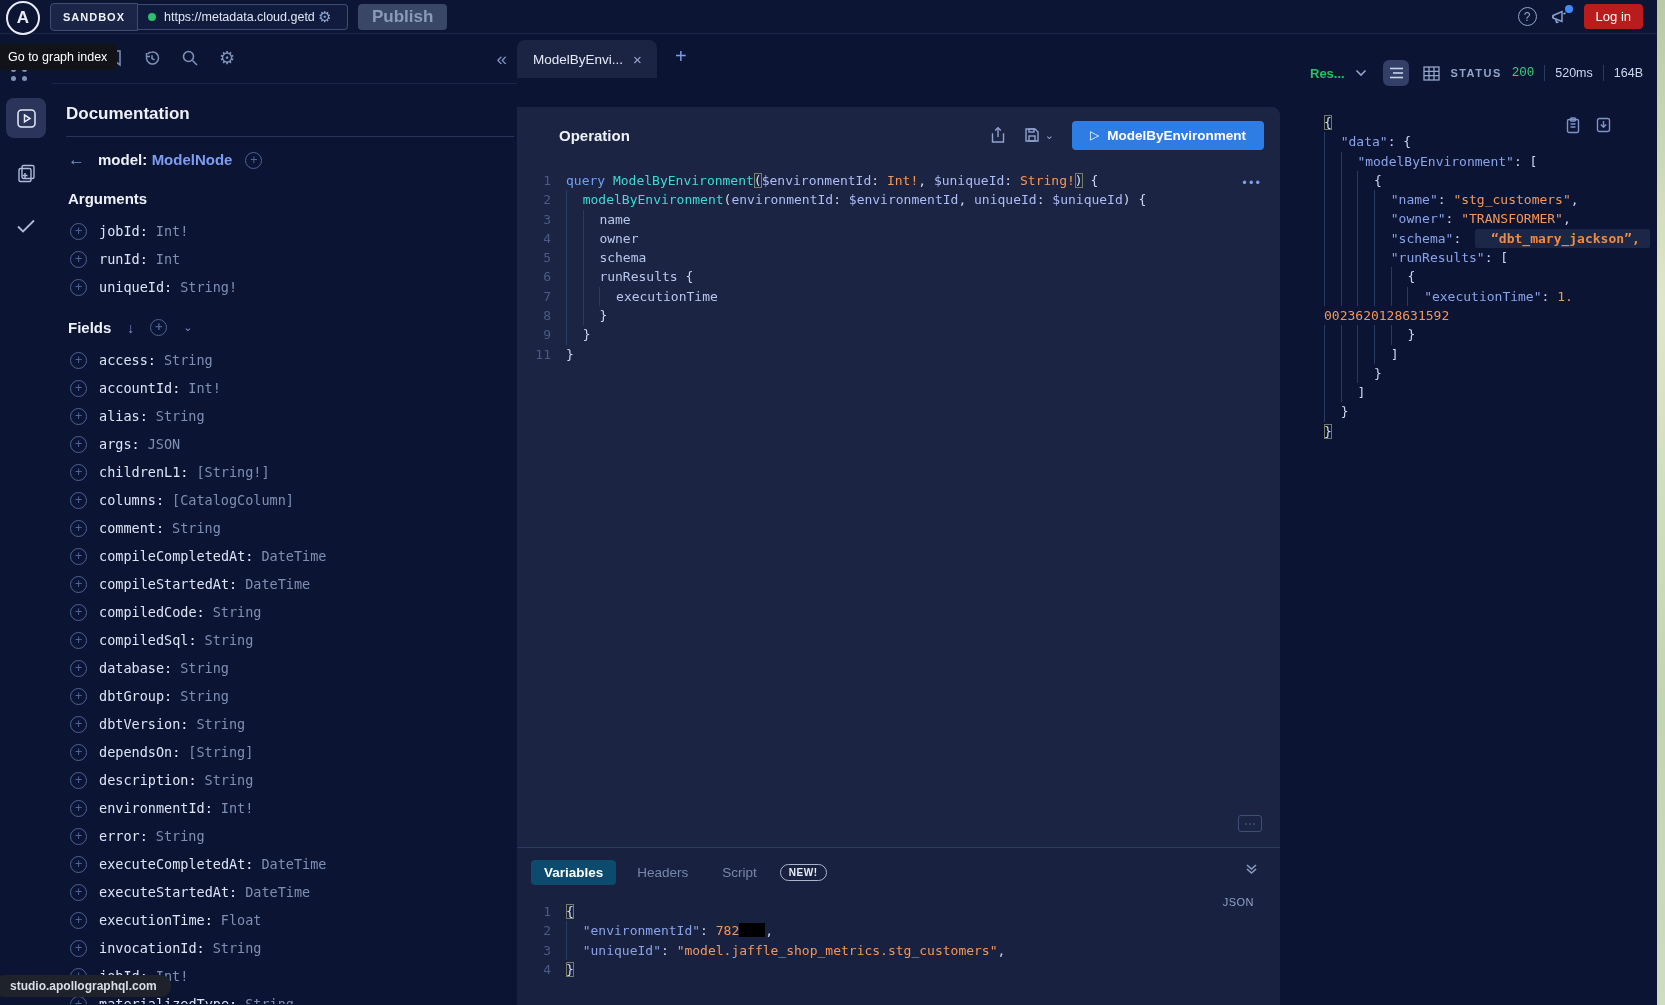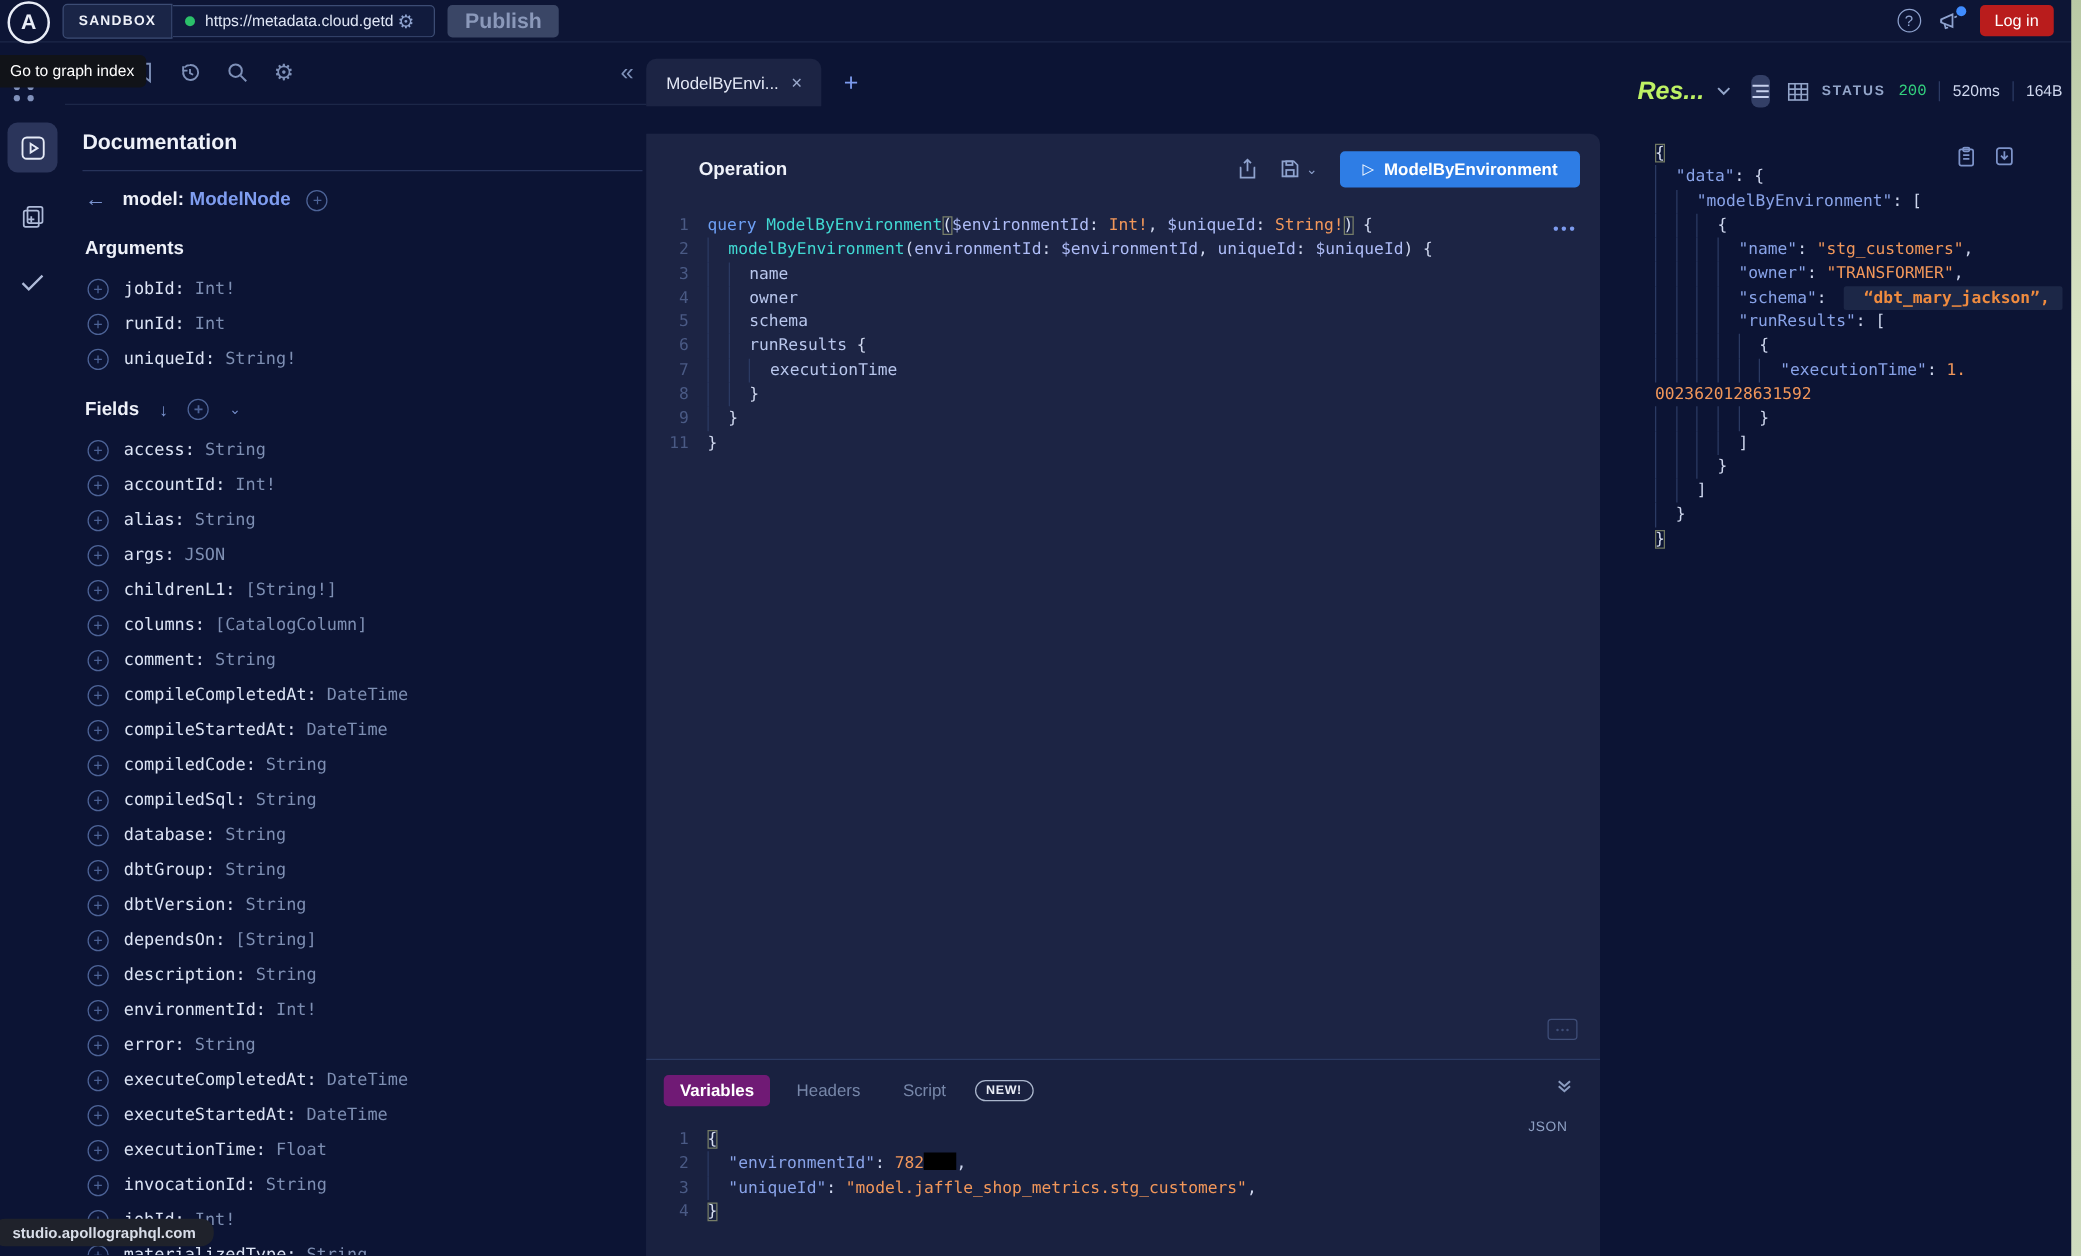--- a/index.html
+++ b/index.html
@@ -55,21 +55,21 @@
   .sec-title{font-size:15px;font-weight:bold;color:#eef1f9;margin:18px 0 10px 2px;display:flex;align-items:center;gap:16px;}
   .sec-title .mini{color:#7a93cf;font-weight:normal;font-size:14px;}
   .frow{display:flex;align-items:center;height:28px;gap:12px;padding-left:4px;}
   .cplus{width:17px;height:17px;flex:none;border:1.5px solid #4d6397;border-radius:50%;color:#4d6397;
         font-size:12px;line-height:15px;text-align:center;box-sizing:border-box;font-family:"DejaVu Sans Mono",monospace;}
   .fname{font-family:"DejaVu Sans Mono",monospace;font-size:13.5px;color:#dce4f5;}
   .ftype{font-family:"DejaVu Sans Mono",monospace;font-size:13.5px;color:#7e8fb3;margin-left:-4px;}
 
   
   .center-col{position:absolute;left:517px;top:33px;width:763px;height:972px;}
-  .tabrow{height:52px;display:flex;align-items:flex-end;}
+  .tabrow{height:52px;display:flex;align-items:center;}
   .tab{height:38px;background:#1c2444;border-radius:8px 8px 0 0;display:flex;align-items:center;
        padding:0 12px 0 16px;gap:10px;min-width:112px;}
   .tab-title{font-size:13.5px;color:#e4e9f6;}
   .tab-close{color:#9aa9cc;font-size:15px;}
   .newtab{color:#7d9bee;font-size:20px;margin:0 0 6px 18px;}
   .op-panel{height:920px;background:#1c2444;border-radius:0 8px 0 0;display:flex;flex-direction:column;box-sizing:border-box;margin-top:22px;}
   .op-header{height:56px;display:flex;align-items:center;padding:0 16px 0 42px;gap:18px;box-sizing:border-box;}
   .op-title{font-size:15px;font-weight:bold;color:#eef1f9;margin-right:auto;}
   .op-icon{color:#8fa3cf;}
   .save-group{display:flex;align-items:center;gap:5px;color:#8fa3cf;}
@@ -93,31 +93,31 @@
   .tk-bx{color:#d8dff2;outline:1px solid rgba(180,186,130,.6);outline-offset:-1px;}
   .tk-hl{background:#1c2747;color:#ef8b3f;font-weight:bold;padding:2px 10px 2px 16px;border-radius:2px;margin-left:6px;}
   .tk-rd{display:inline-block;width:26px;height:14px;background:#000;vertical-align:-2px;}
   .ellipsis-menu{position:absolute;right:18px;top:12px;color:#7d9bee;font-size:13px;letter-spacing:2px;}
   .kbd-hint{position:absolute;right:18px;top:652px;width:22px;height:15px;border:1px solid #3f4e78;border-radius:3px;
         display:flex;align-items:center;justify-content:center;gap:2px;}
   .kbd-hint i{width:2px;height:2px;background:#3f4e78;border-radius:50%;}
   .vars-section{height:180px;border-top:1px solid #2b3a63;background:#192140;position:relative;padding-top:10px;box-sizing:border-box;}
   .vars-tabs{display:flex;align-items:center;gap:8px;padding-left:14px;height:28px;}
   .vtab{font-size:13.5px;color:#7787a9;padding:5px 13px;border-radius:4px;}
-  .vtab.active{background:#701a75;color:#fff;font-weight:bold;}
+  .vtab.active{background:#0c4a6e;color:#fff;font-weight:bold;}
   .new-badge{font-size:10px;font-weight:bold;letter-spacing:.5px;color:#e8ecf5;border:1px solid #aab6cc;
         border-radius:9px;padding:2px 8px;margin-left:2px;}
   .vars-collapse{position:absolute;right:22px;top:14px;color:#8b9cc0;}
   .json-label{position:absolute;right:26px;top:48px;font-size:11px;letter-spacing:.5px;color:#8fa1c4;}
   .vars-editor{margin-top:16px;}
 
   
   .right-col{position:absolute;left:1295px;top:33px;width:362px;height:972px;}
   .resp-header{height:66px;display:flex;align-items:center;padding:14px 14px 0 15px;gap:10px;box-sizing:border-box;}
-  .resp-title{font-size:20px;font-weight:bold;color:#bef264;font-style:italic;}
+  .resp-title{font-size:13px;font-weight:bold;color:#22c55e;}
   .resp-chev{color:#93a5c9;font-size:11px;margin-right:6px;}
   .fmt-btn{width:28px;height:26px;background:#333f66;border-radius:6px;display:flex;align-items:center;justify-content:center;}
   .grid-btn{margin-left:4px;color:#93a5c9;}
   .resp-stats{margin-left:auto;display:flex;align-items:center;gap:10px;}
   .stat-label{font-size:11px;letter-spacing:1.5px;color:#93a5c9;font-weight:bold;}
   .stat-ok{font-size:12.5px;color:#33d17e;font-family:Liberation Mono, monospace;}
   .stat-sep{width:1px;height:16px;background:#2b3a63;}
   .stat-val{font-size:12.5px;color:#cfd7ee;text-align:right;}
   .resp-body{position:relative;padding:14px 0 0 29px;}
   .resp-icons{position:absolute;right:46px;top:18px;display:flex;gap:16px;color:#7d93c9;}

